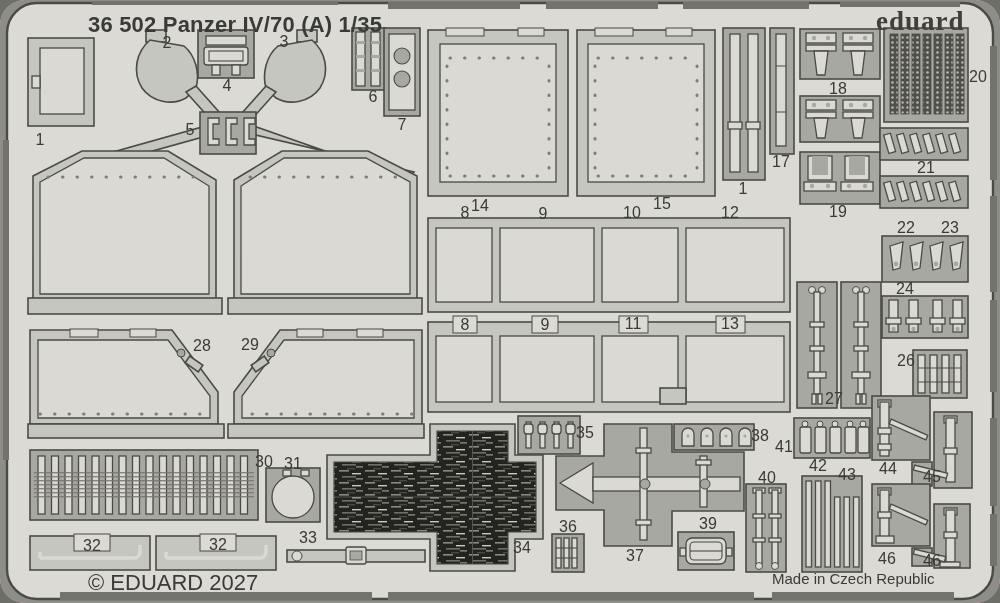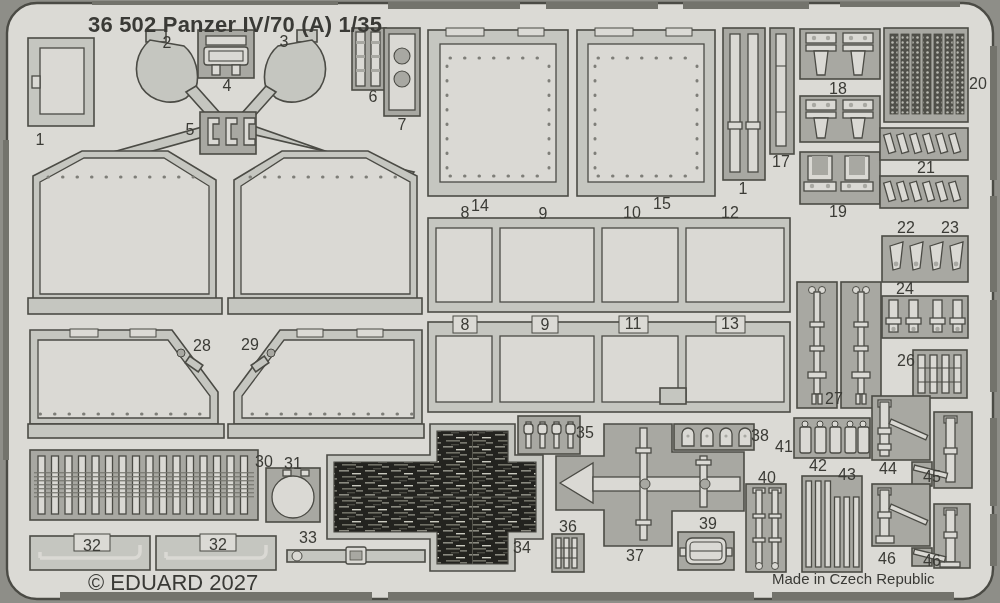--- a/index.html
+++ b/index.html
@@ -1,17 +1,17 @@
 <!DOCTYPE html>
 <html><head>
 <meta charset="utf-8">
 <style>
   html,body{margin:0;padding:0;background:#6e6e68;}
   #stage{position:relative;width:1000px;height:603px;overflow:hidden;
-         font-family:"Liberation Sans",sans-serif;background:#f9a8d4;}
+         font-family:"Liberation Sans",sans-serif;background:#f9a8d4;border-radius:25px;}
   svg{position:absolute;left:0;top:0;}
   .p{fill:#c5c6c0;stroke:#4b4b45;stroke-width:1.6;}
   .c{fill:#a8a8a2;stroke:#4b4b45;stroke-width:1.6;}
   .l{fill:#dad9d4;stroke:#4b4b45;stroke-width:1.3;}
   .ln{stroke:#4b4b45;stroke-width:1.1;fill:none;}
   .dots{stroke:#7e7e78;stroke-width:3;stroke-linecap:round;stroke-dasharray:0.5 14;fill:none;}
   .tab{fill:#73736c;stroke:none;}
   .txt{position:absolute;color:#3a3a36;white-space:nowrap;}
   #title{left:88px;top:12px;font-size:22px;font-weight:bold;letter-spacing:0.2px;}
   #brand{left:876px;top:6px;font-size:27px;font-weight:bold;
@@ -577,20 +577,21 @@
     <rect class="c" x="912" y="548" width="20" height="18"></rect>
     <rect class="l" x="944" y="508" width="13" height="7"></rect>
     <rect class="l" x="946" y="510" width="9" height="52"></rect>
     <rect class="l" x="944" y="532" width="13" height="6"></rect>
     <rect class="l" x="940" y="562" width="20" height="5"></rect>
     <rect class="l" x="914" y="550" width="32" height="5" transform="rotate(14 918 552)"></rect>
   </g>
 </svg>
 
 <div id="title" class="txt">36 502 Panzer IV/70 (A) 1/35</div>
+<div id="brand" class="txt">eduard</div>
 <div id="copyright" class="txt">© EDUARD 2027</div>
 <div id="madein" class="txt">Made in Czech Republic</div>
 
 <div id="labels" style="position:absolute;left:0;top:0;width:1000px;height:603px;">
       <span class="plabel" style="left: 40px; top: 140px;">1</span>
       <span class="plabel" style="left: 167px; top: 43px;">2</span>
       <span class="plabel" style="left: 284px; top: 42px;">3</span>
       <span class="plabel" style="left: 227px; top: 86px;">4</span>
       <span class="plabel" style="left: 190px; top: 130px;">5</span>
       <span class="plabel" style="left: 373px; top: 97px;">6</span>
@@ -598,21 +599,21 @@
       <span class="plabel" style="left: 465px; top: 213px;">8</span>
       <span class="plabel" style="left: 480px; top: 206px;">14</span>
       <span class="plabel" style="left: 543px; top: 214px;">9</span>
       <span class="plabel" style="left: 632px; top: 213px;">10</span>
       <span class="plabel" style="left: 662px; top: 204px;">15</span>
       <span class="plabel" style="left: 730px; top: 213px;">12</span>
       <span class="plabel" style="left: 743px; top: 189px;">1</span>
       <span class="plabel" style="left: 781px; top: 162px;">17</span>
       <span class="plabel" style="left: 838px; top: 89px;">18</span>
       <span class="plabel" style="left: 838px; top: 212px;">19</span>
-      <span class="plabel" style="left: 978px; top: 77px; margin-top: 7px;">20</span>
+      <span class="plabel" style="left: 978px; top: 77px;">20</span>
       <span class="plabel" style="left: 926px; top: 168px;">21</span>
       <span class="plabel" style="left: 906px; top: 228px;">22</span>
       <span class="plabel" style="left: 950px; top: 228px;">23</span>
       <span class="plabel" style="left: 905px; top: 289px;">24</span>
       <span class="plabel" style="left: 996px; top: 288px; margin-left: 15px;">25</span>
       <span class="plabel" style="left: 906px; top: 361px;">26</span>
       <span class="plabel" style="left: 834px; top: 399px;">27</span>
       <span class="plabel" style="left: 202px; top: 346px; text-align: center;">28</span>
       <span class="plabel" style="left: 250px; top: 345px;">29</span>
       <span class="plabel" style="left: 465px; top: 325px;">8</span>

